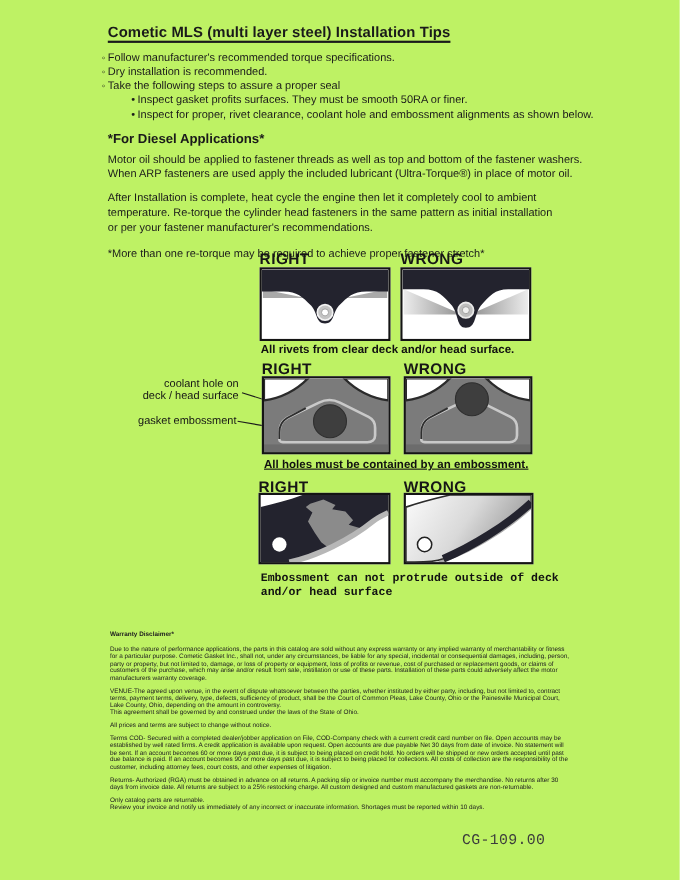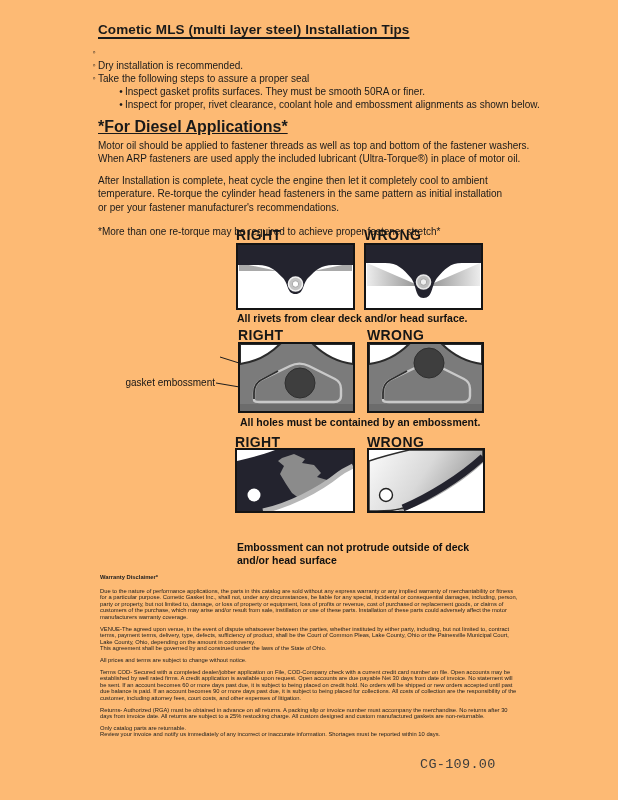--- a/index.html
+++ b/index.html
@@ -1,31 +1,31 @@
 <!DOCTYPE html>
 <html><head>
 <meta charset="utf-8">
 <style>
   html,body{margin:0;padding:0;background:#ffffff;}
   .page{
-    position:relative;width:618px;height:800px;background:#fdba74;overflow:hidden;
+    position:relative;width:618px;height:800px;background:#bef264;overflow:hidden;
     font-family:"Liberation Sans", sans-serif;color:#1a1a1a;
   }
   .abs{position:absolute;}
   
   .title{
     font-size:13.5px;font-weight:700;letter-spacing:.1px;
     text-decoration:underline;text-underline-offset:3px;text-decoration-thickness:1.5px;
     margin:0 0 9px 8px;white-space:nowrap;
   }
   .bullet-row{display:flex;align-items:flex-start;line-height:13px;font-size:10px;}
   .bullet-row .glyph{width:8px;flex:0 0 8px;text-align:center;font-size:9px;line-height:13px;}
   .sub{margin-left:27px;}
   .sub .glyph{font-size:10px;}
-  .diesel-heading{font-size:16px;font-weight:700;margin:0 0 5px 0;line-height:13.5px;text-decoration:underline;}
+  .diesel-heading{font-size:12px;font-weight:700;margin:0 0 5px 0;line-height:13.5px;}
   .para{font-size:10px;line-height:13.5px;margin:0 0 8px 0;white-space:pre-line;}
   .note{font-size:10px;line-height:13.5px;margin-top:11px;white-space:nowrap;}
   
   .hdr-row{display:flex;}
   .hdr{font-size:14px;font-weight:700;letter-spacing:.4px;text-align:left;color:#161616;line-height:13px;}
   .box-row{display:flex;}
   .fig-box{background:#fff;border:2px solid #141414;box-sizing:border-box;}
   .fig-box svg{display:block;}
   .caption{font-size:10.5px;font-weight:700;line-height:12.5px;white-space:pre-line;color:#111;}
   .fig-label{font-size:10px;line-height:11px;text-align:right;white-space:pre-line;color:#151515;}
@@ -37,20 +37,21 @@
 </style>
 </head>
 <body>
 
 <div class="page">
 
   <div class="abs" style="left:90px;top:22px;width:470px;">
     <h1 class="title">Cometic MLS (multi layer steel) Installation Tips</h1>
     <div class="bullet-row">
       <span class="glyph">◦</span>
+      <span>Follow manufacturer's recommended torque specifications.</span>
     </div>
     <div class="bullet-row">
       <span class="glyph">◦</span>
       <span>Dry installation is recommended.</span>
     </div>
     <div class="bullet-row">
       <span class="glyph">◦</span>
       <span>Take the following steps to assure a proper seal</span>
     </div>
     <div class="bullet-row sub">
@@ -109,20 +110,22 @@
       </svg>
     </div>
   </div>
   <div class="abs caption" style="left:237px;top:312px;">All rivets from clear deck and/or head surface.</div>
 
   <div class="abs hdr-row" style="left:238px;top:329px;width:246px;">
     <span class="hdr" style="width:117px;">RIGHT</span>
     <span class="hdr" style="width:117px;margin-left:12px;">WRONG</span>
   </div>
 
+  <div class="abs fig-label" style="left:105px;top:344px;width:112px;">coolant hole on
+deck / head surface</div>
   <div class="abs fig-label" style="left:105px;top:377px;width:110px;">gasket embossment</div>
   <svg class="abs" style="left:110px;top:330px;" width="260" height="90">
     <line x1="110" y1="27" x2="186" y2="51" stroke="#1c1c1c" stroke-width="1"></line>
     <line x1="106" y1="53" x2="153" y2="61" stroke="#1c1c1c" stroke-width="1"></line>
   </svg>
 
   <div class="abs box-row" style="left:238px;top:342px;">
     <div class="fig-box">
       <svg width="113" height="67" viewBox="0 0 113 67">
         <rect x="0" y="0" width="113" height="67" fill="#7b7b7b"></rect>
@@ -139,21 +142,21 @@
         <rect x="0" y="0" width="113" height="67" fill="#7b7b7b"></rect>
         <rect x="0" y="60" width="113" height="7" fill="#6c6c6c"></rect>
         <path d="M0 0 H40 C29,11 15,18 0,20 Z" fill="#ffffff" stroke="#2b2b2b" stroke-width="2"></path>
         <path d="M113 0 H73 C84,11 98,18 113,20 Z" fill="#ffffff" stroke="#2b2b2b" stroke-width="2"></path>
         <path d="M14 56 V49 C14,43 16,39 21,36 L50,22 C56,19 63,19 69,22 L95,35 C99,37 101,41 101,45 L101,52 C101,56 98,58 94,58 L20,58 C16,58 14,57.5 14,56 Z" fill="none" stroke="#c9c9c9" stroke-width="2.4"></path>
         <path d="M14 55 V49 C14,43 16,39 21,36 L38,27" fill="none" stroke="#2f2f2f" stroke-width="1.8"></path>
         <circle cx="60" cy="19" r="15" fill="#3e3e3e" stroke="#2f2f2f" stroke-width="1"></circle>
       </svg>
     </div>
   </div>
-  <div class="abs caption" style="left:240px;top:416px;">All holes must be contained by an embossment.</div>
+  <div class="abs caption" style="left:240px;top:416px;text-decoration:underline;">All holes must be contained by an embossment.</div>
 
   <div class="abs hdr-row" style="left:235px;top:436px;width:250px;">
     <span class="hdr" style="width:120px;">RIGHT</span>
     <span class="hdr" style="width:118px;margin-left:12px;">WRONG</span>
   </div>
   <div class="abs box-row" style="left:235px;top:448px;">
     <div class="fig-box">
       <svg width="116" height="61" viewBox="0 0 116 61">
         <rect x="0" y="0" width="116" height="61" fill="#23232e"></rect>
         <polygon points="45,8 57,4 68,9 65,13 77,15 84,23 80,27 90,30 93,39 86,47 76,53 63,49 55,43 49,34 43,24 47,16 41,11" fill="#8b8b8b"></polygon>
@@ -173,21 +176,21 @@
           </linearGradient>
         </defs>
         <rect x="0" y="0" width="114" height="61" fill="#ffffff"></rect>
         <path d="M28 61 C56,50 90,29 114,9 V13 C92,33 60,53 34,61 Z" fill="#aaaaaa"></path>
         <path d="M0 11 C15,6 27,3 40,0 H114 V7 C91,28 60,47 34,58 C27,60.5 16,61 8,61 H0 Z" fill="url(#g3)" stroke="#2b2b2b" stroke-width="1.5"></path>
         <path d="M34 58 C60,47 91,28 114,7" fill="none" stroke="#23232e" stroke-width="7"></path>
         <circle cx="17" cy="45" r="6.5" fill="#ffffff" stroke="#222222" stroke-width="1.4"></circle>
       </svg>
     </div>
   </div>
-  <div class="abs caption" style="left:237px;top:541px;">Embossment can not protrude outside of deck
+  <div class="abs caption" style="left:237px;top:520px;font-family:Liberation Mono, monospace;">Embossment can not protrude outside of deck
 and/or head surface</div>
 
   <div class="abs legal" style="left:100px;top:574px;">
     <div class="lh">Warranty Disclaimer*</div>
     <p class="lp">Due to the nature of performance applications, the parts in this catalog are sold without any express warranty or any implied warranty of merchantability or fitness for a particular purpose.  Cometic Gasket Inc., shall not, under any circumstances, be liable for any special, incidental or consequential damages, including, person, party or property, but not limited to, damage, or loss of property or equipment, loss of profits or revenue, cost of purchased or replacement goods, or claims of customers of the purchase, which may arise and/or result from sale, instillation or use of these parts.  Installation of these parts could adversely affect the motor manufacturers warranty coverage.</p>
     <p class="lp">VENUE-The agreed upon venue, in the event of dispute whatsoever between the parties, whether instituted by either party, including, but not limited to, contract terms, payment terms, delivery, type, defects, sufficiency of product, shall be the Court of Common Pleas, Lake County, Ohio or the Painesville Municipal Court, Lake County, Ohio, depending on the amount in controversy.
 This agreement shall be governed by and construed under the laws of the State of Ohio.</p>
     <p class="lp">All prices and terms are subject to change without notice.</p>
     <p class="lp">Terms COD- Secured with a completed dealer/jobber application on File, COD-Company check with a current credit card number on file.  Open accounts may be established by well rated firms.  A credit application is available upon request.  Open accounts are due payable Net 30 days from date of invoice.  No statement will be sent.  If an account becomes 60 or more days past due, it is subject to being placed on credit hold.  No orders will be shipped or new orders accepted until past due balance is paid.  If an account becomes 90 or more days past due, it is subject to being placed for collections.  All costs of collection are the responsibility of the customer, including attorney fees, court costs, and other expenses of litigation.</p>
     <p class="lp">Returns- Authorized (RGA) must be obtained in advance on all returns.  A packing slip or invoice number must accompany the merchandise.  No returns after 30 days from invoice date.  All returns are subject to a 25% restocking charge.  All custom designed and custom manufactured gaskets are non-returnable.</p>

